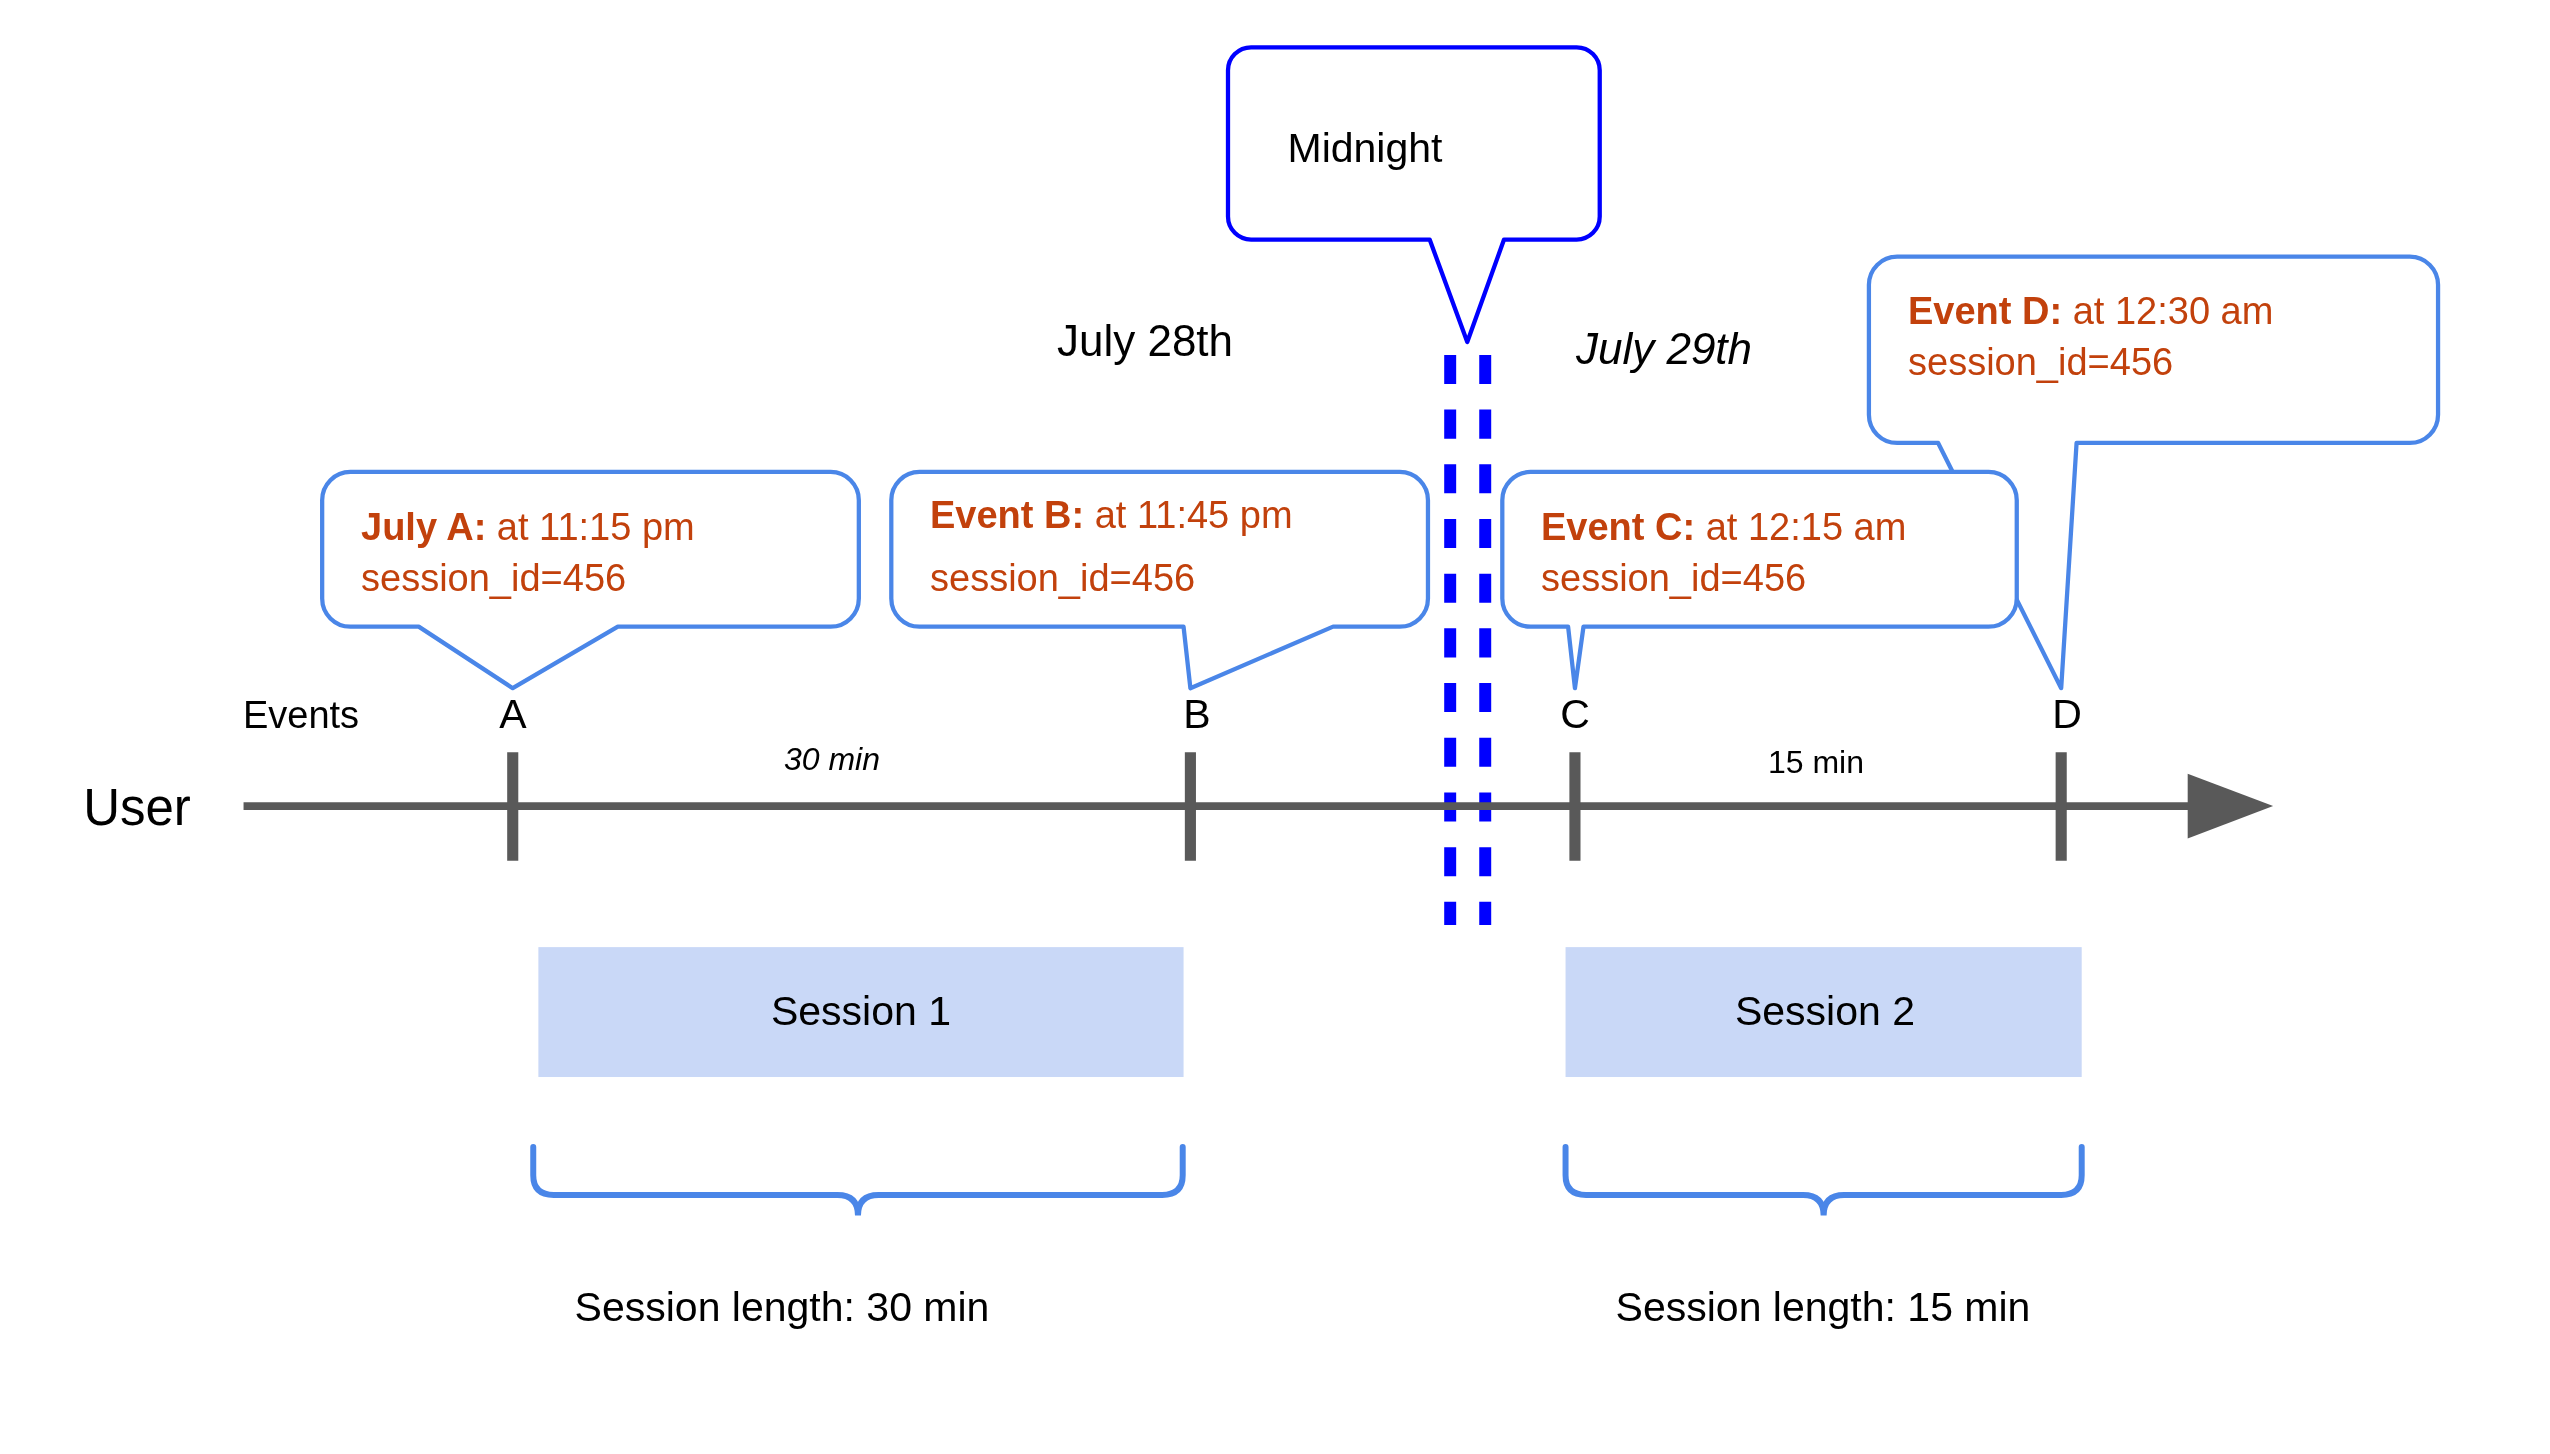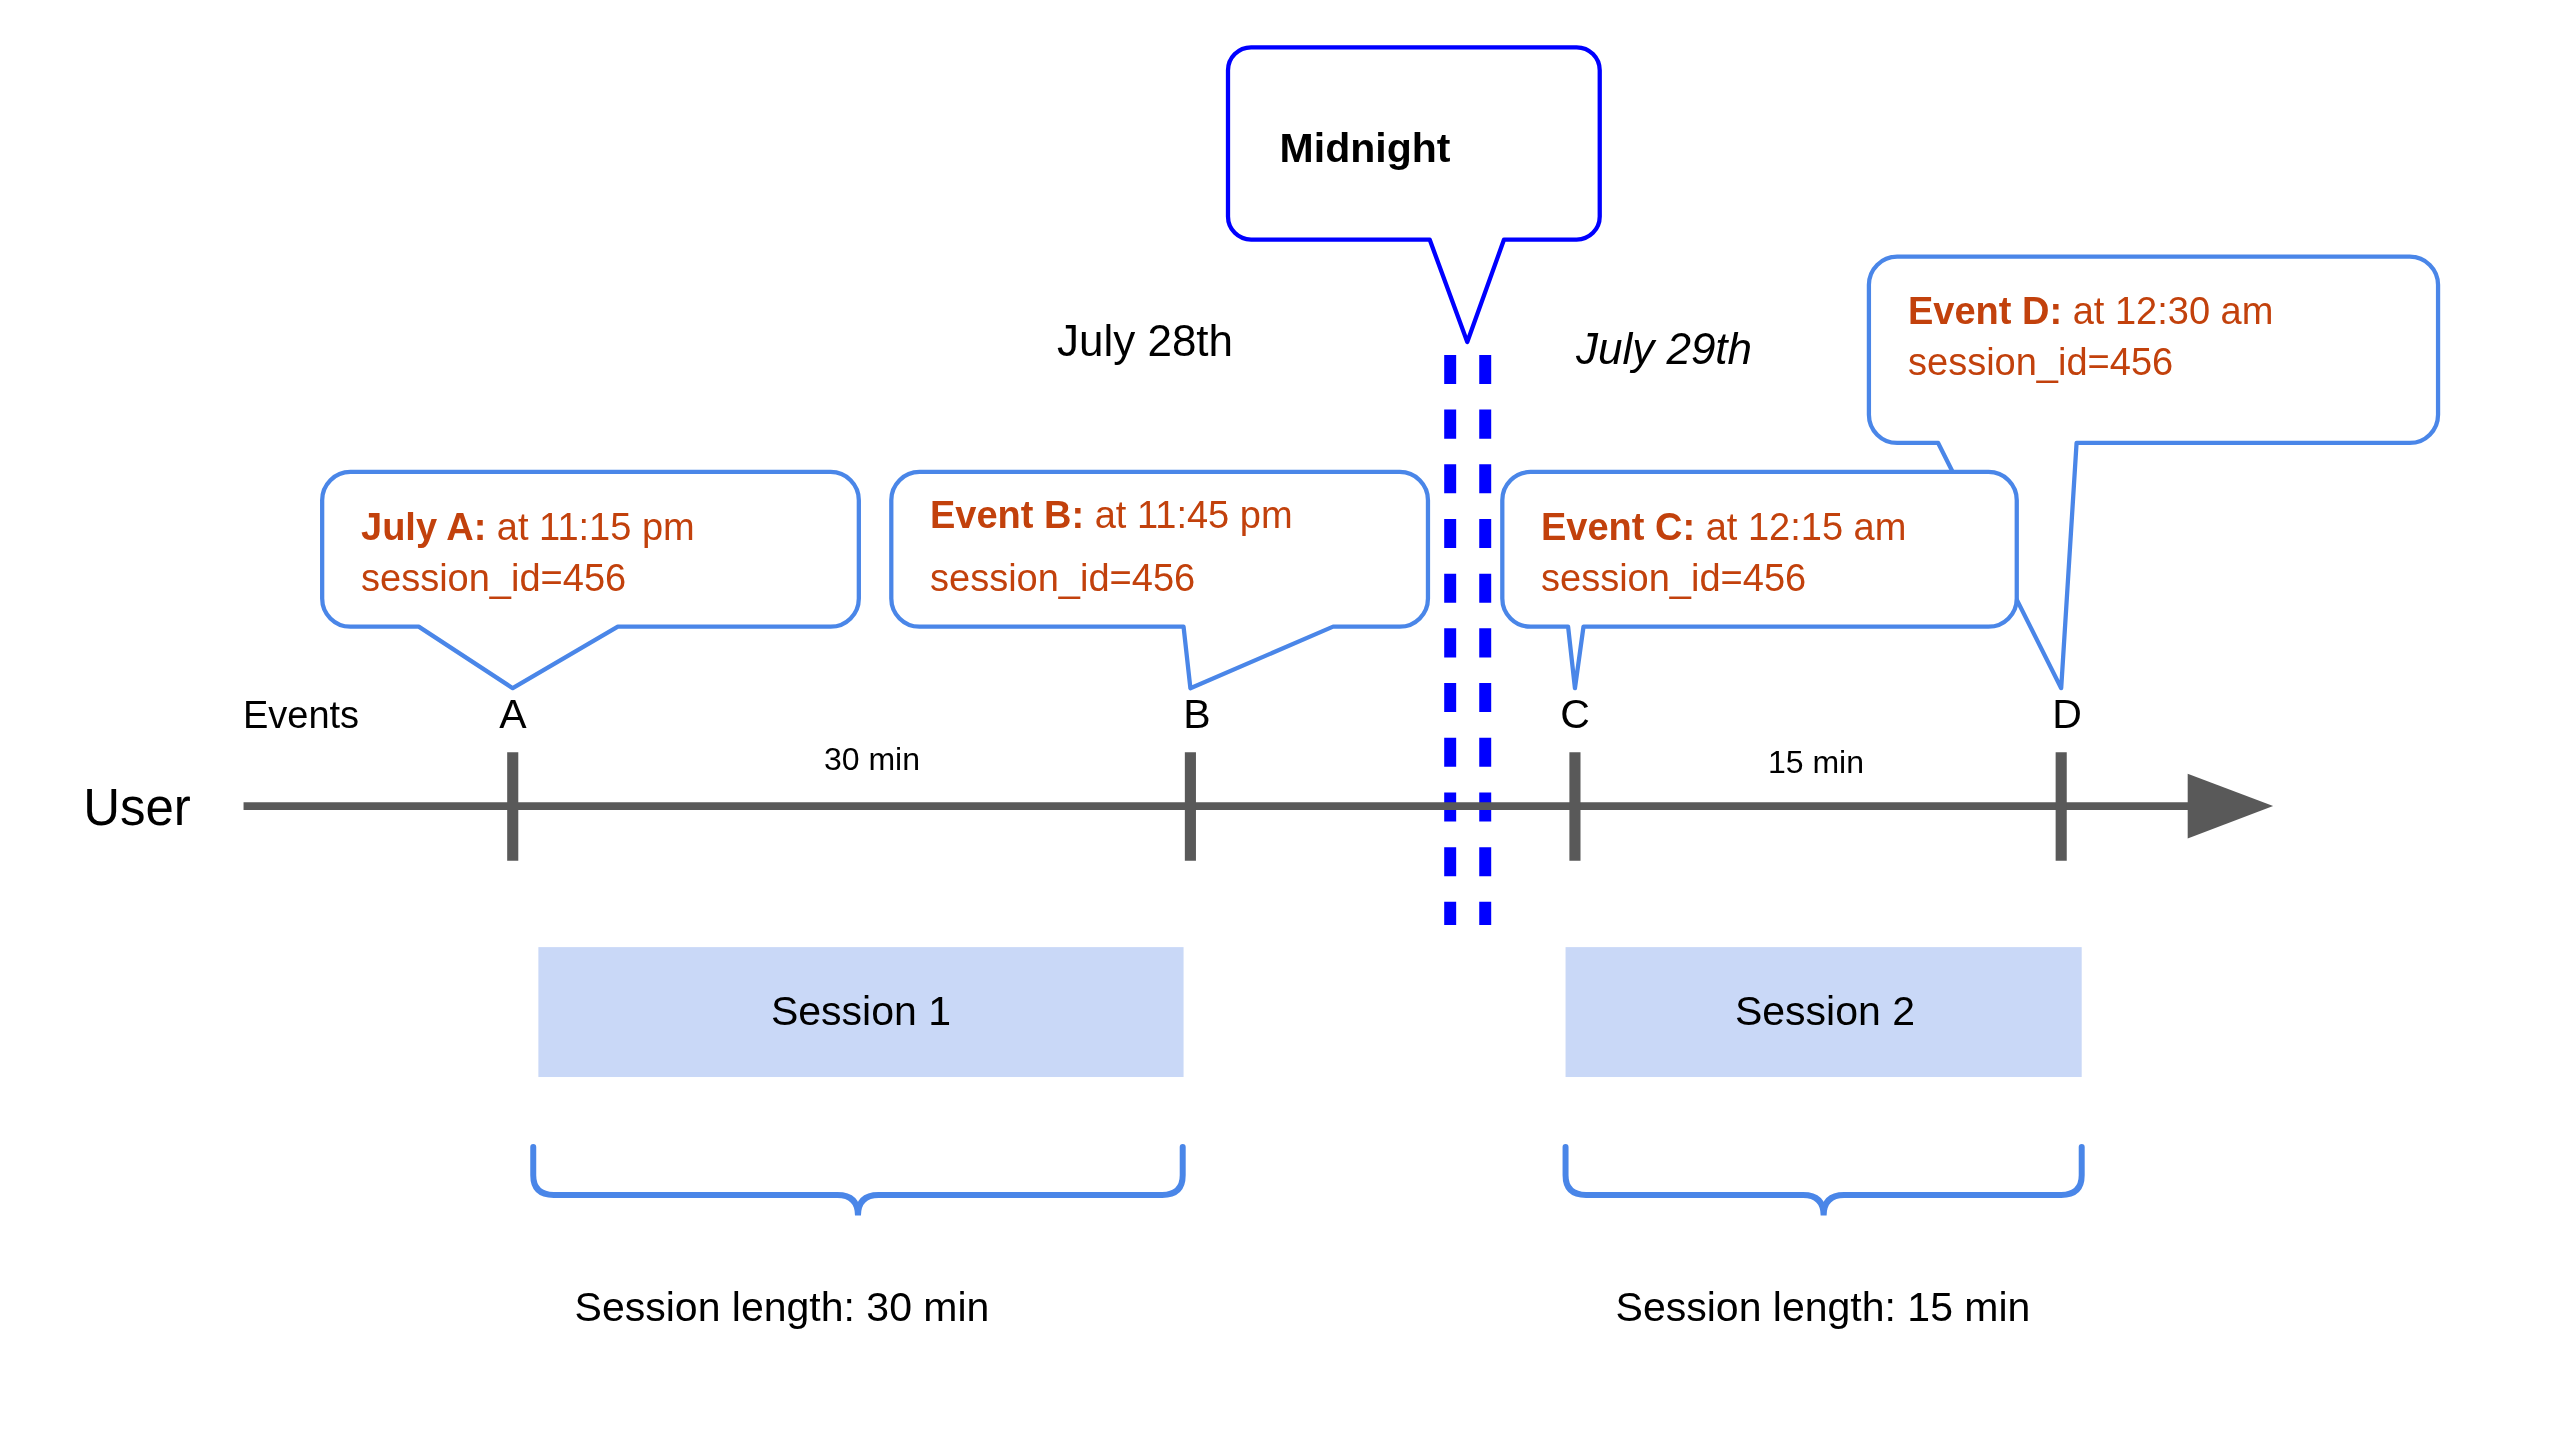--- a/index.html
+++ b/index.html
@@ -58,21 +58,21 @@
   }
   .label-session {
     font-size: 41px;
   }
   .label-sessionlen {
     font-size: 41px;
     margin-top: 20px;
   }
   .label-midnight {
     font-size: 41px;
-    font-weight: bold;
+    font-weight: normal;
   }
 </style>
 </head>
 <body>
 
 <div id="stage">
 
   <svg id="diagram-svg" viewBox="0 0 2984 1702">
 
     <g>
@@ -222,21 +222,21 @@
 
   <div class="txt label-events centered" style="left:276px; top:694px;margin-left:25px;">Events</div>
 
   <div class="txt label-axis centered" style="left:137px; top:779px;">User</div>
 
   <div class="txt label-marker centered" style="left:513px; top:692px;">A</div>
   <div class="txt label-marker centered" style="left:1197px; top:692px;">B</div>
   <div class="txt label-marker centered" style="left:1575px; top:692px;">C</div>
   <div class="txt label-marker centered" style="left:2067px; top:692px;">D</div>
 
-  <div class="txt label-interval centered" style="left:872px; top:742px;">30 min</div>
+  <div class="txt label-interval centered" style="left:832px; top:742px;font-style:italic;">30 min</div>
   <div class="txt label-interval centered" style="left:1816px; top:745px;">15 min</div>
 
   <div class="txt label-session centered" style="left:861px; top:989px;">Session 1</div>
   <div class="txt label-session centered" style="left:1825px; top:989px;">Session 2</div>
 
   <div class="txt label-sessionlen centered" style="left:782px; top:1265px;">Session length: 30 min</div>
   <div class="txt label-sessionlen centered" style="left:1823px; top:1265px;">Session length: 15 min</div>
 
 </div>
 

